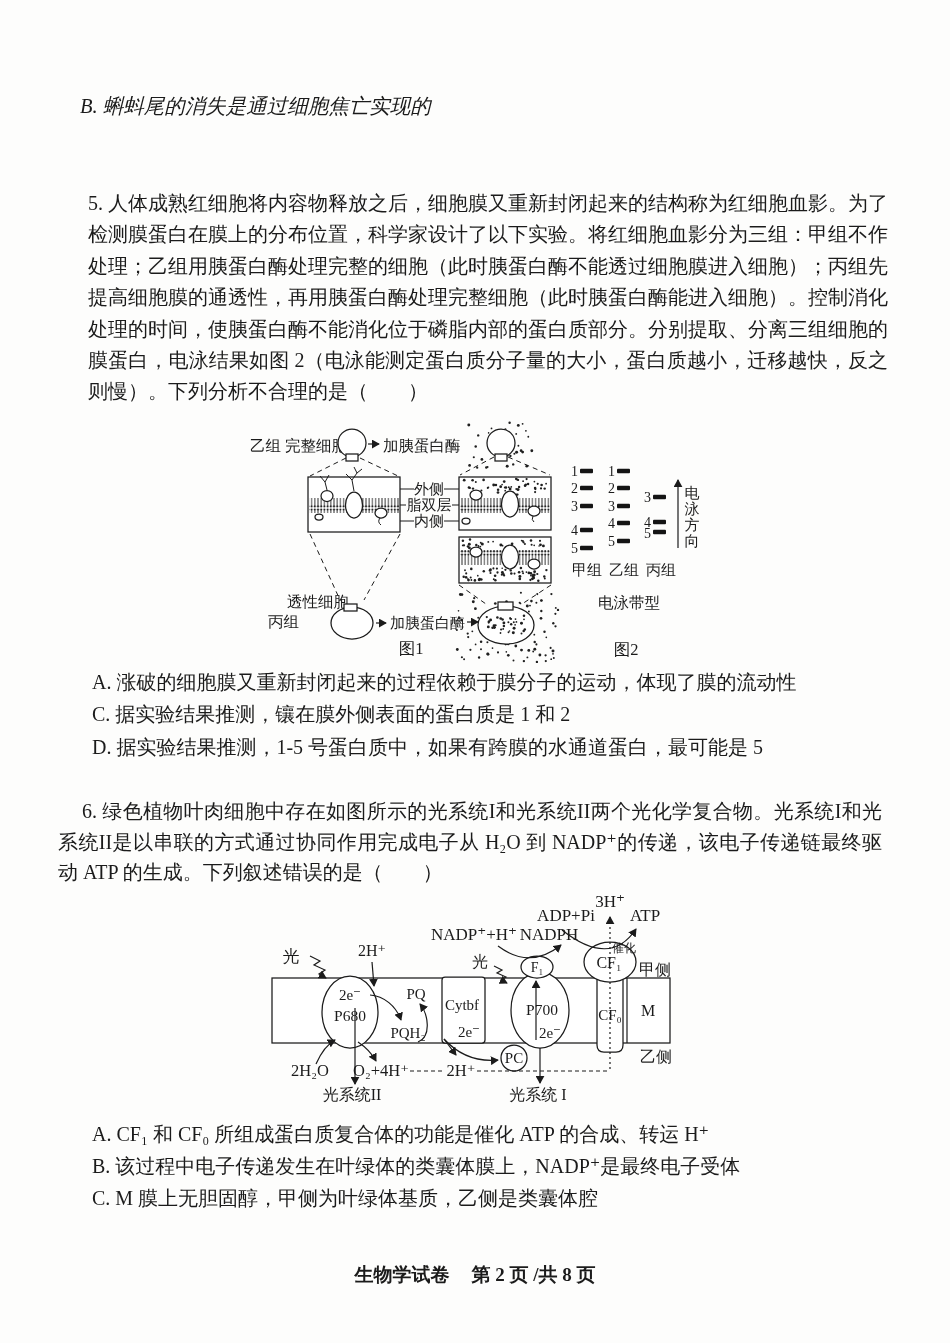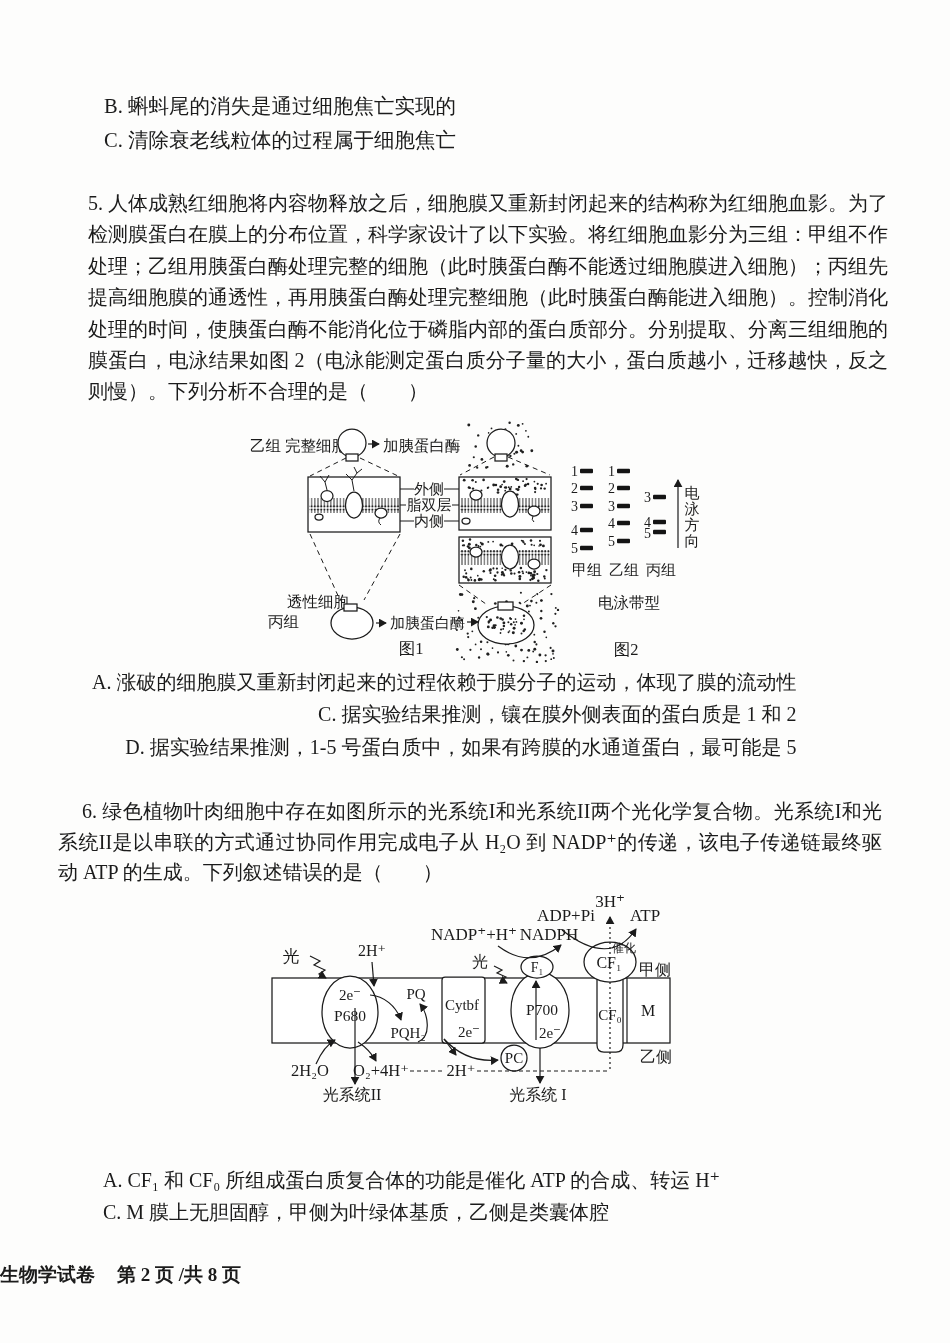--- a/index.html
+++ b/index.html
@@ -7,40 +7,39 @@
     width:950px;height:1343px;position:relative;background:#fdfdfc;
     font-family:"Liberation Serif","DejaVu Serif",serif;color:#1b1b1b;
     overflow:hidden;
   }
   .abs{position:absolute;}
   .optline{font-size:20.5px;height:33.5px;line-height:33.5px;white-space:nowrap;}
   .stem{font-size:20px;text-align:justify;text-justify:inter-ideograph;}
   .q5stem{left:88px;top:188px;width:800px;line-height:31.4px;}
   .q6stem{left:58px;top:796px;width:824px;line-height:30.5px;text-indent:24px;}
   .optsA{left:92px;top:666px;}
-  .optsA .optline{height:32.3px;line-height:32.3px;font-size:20px;text-align:right;}
-  .optsB{left:92px;top:1164px;margin-left:11px;}
+  .optsA .optline{height:32.3px;line-height:32.3px;font-size:20px;}
+  .optsB{left:92px;top:1118px;}
   .optsB .optline{height:32px;line-height:32px;font-size:20px;}
-  .q4opts{left:104px;top:90px;}
-  .footer{left:0;top:1262px;width:950px;font-weight:bold;font-size:19px;}
+  .q4opts{left:80px;top:90px;font-style:italic;}
+  .footer{left:0;top:1262px;width:950px;text-align:center;font-weight:bold;font-size:19px;}
   .footer .gap{display:inline-block;width:22px;}
   svg .t{fill:#1b1b1b;stroke:none;font-family:"Liberation Serif","DejaVu Serif",serif;}
   svg .ln{stroke:#1b1b1b;fill:none;stroke-width:1.2px;}
   svg .ln2{stroke:#1b1b1b;fill:none;stroke-width:1px;}
   svg .sh{fill:#ffffff;stroke:#1b1b1b;stroke-width:1.25px;}
   svg .dash{stroke-dasharray:5,4;}
   svg .dots{fill:#1f1f1f;stroke:none;}
   svg .band{fill:#141414;stroke:none;}
 </style>
 </head>
 <body>
 
 <div class="abs q4opts">
   <div class="optline">B. 蝌蚪尾的消失是通过细胞焦亡实现的</div>
-  <div class="optline">C. 清除衰老线粒体的过程属于细胞焦亡</div>
 </div>
 
 <div class="abs stem q5stem">5. 人体成熟红细胞将内容物释放之后，细胞膜又重新封闭起来的结构称为红细胞血影。为了检测膜蛋白在膜上的分布位置，科学家设计了以下实验。将红细胞血影分为三组：甲组不作处理；乙组用胰蛋白酶处理完整的细胞（此时胰蛋白酶不能透过细胞膜进入细胞）；丙组先提高细胞膜的通透性，再用胰蛋白酶处理完整细胞（此时胰蛋白酶能进入细胞）。控制消化处理的时间，使胰蛋白酶不能消化位于磷脂内部的蛋白质部分。分别提取、分离三组细胞的膜蛋白，电泳结果如图 2（电泳能测定蛋白质分子量的大小，蛋白质越小，迁移越快，反之则慢）。下列分析不合理的是（　　）</div>
 
 <svg class="abs" style="left:230px;top:418px;" width="490" height="246" viewBox="0 0 490 246">
   <defs>
     <marker id="ahA" viewBox="0 0 10 10" refX="8" refY="5" markerWidth="9" markerHeight="9" orient="auto" markerUnits="userSpaceOnUse">
         <path d="M0,0 L9,5 L0,10 z" fill="#1b1b1b"></path>
       </marker>
     <pattern id="bl" width="3.2" height="15" patternUnits="userSpaceOnUse">
@@ -547,18 +546,19 @@
   <text class="t" x="390" y="128" font-size="16" text-anchor="middle">M</text>
   <text class="t" x="52" y="188" font-size="16.5" text-anchor="middle">2H₂O</text>
   <text class="t" x="123" y="188" font-size="16.5" text-anchor="middle">O₂+4H⁺</text>
   <text class="t" x="203" y="188" font-size="16.5" text-anchor="middle">2H⁺</text>
   <text class="t" x="94" y="212" font-size="16" text-anchor="middle">光系统II</text>
   <text class="t" x="280" y="212" font-size="16" text-anchor="middle">光系统 I</text>
 </svg>
 
 <div class="abs optsB">
   <div class="optline">A. CF₁ 和 CF₀ 所组成蛋白质复合体的功能是催化 ATP 的合成、转运 H⁺</div>
+  <div class="optline">B. 该过程中电子传递发生在叶绿体的类囊体膜上，NADP⁺是最终电子受体</div>
   <div class="optline">C. M 膜上无胆固醇，甲侧为叶绿体基质，乙侧是类囊体腔</div>
 </div>
 
 <div class="abs footer">
   <span>生物学试卷</span><span class="gap"></span><span>第 2 页 /共 8 页</span>
 </div>
 
 </body></html>

